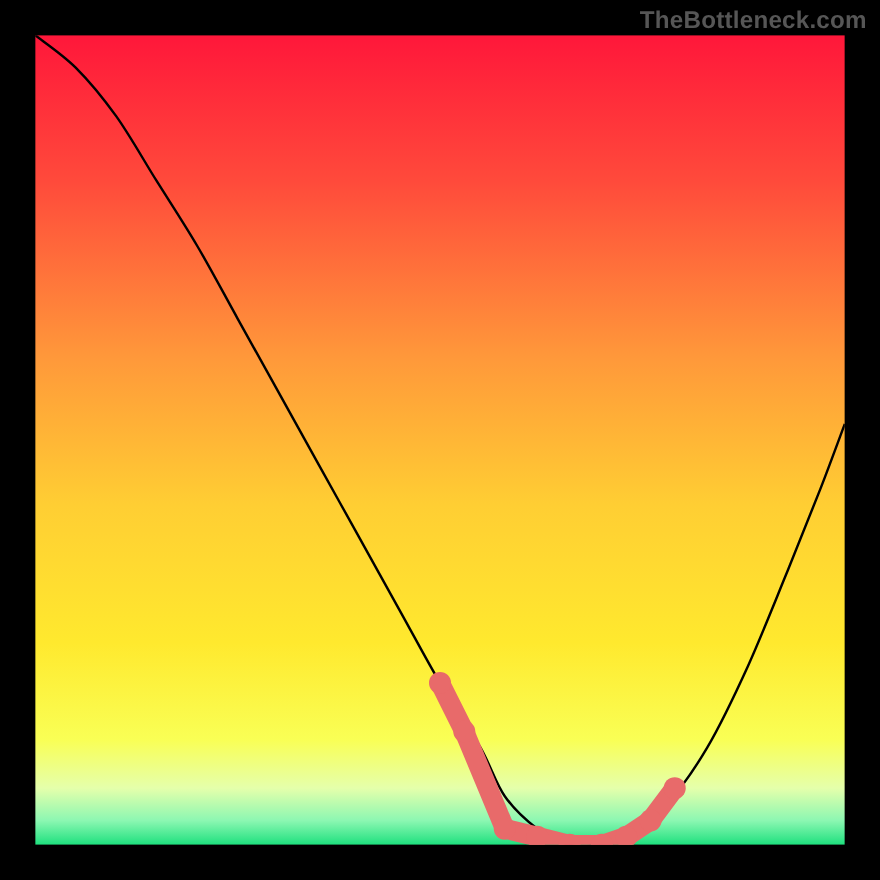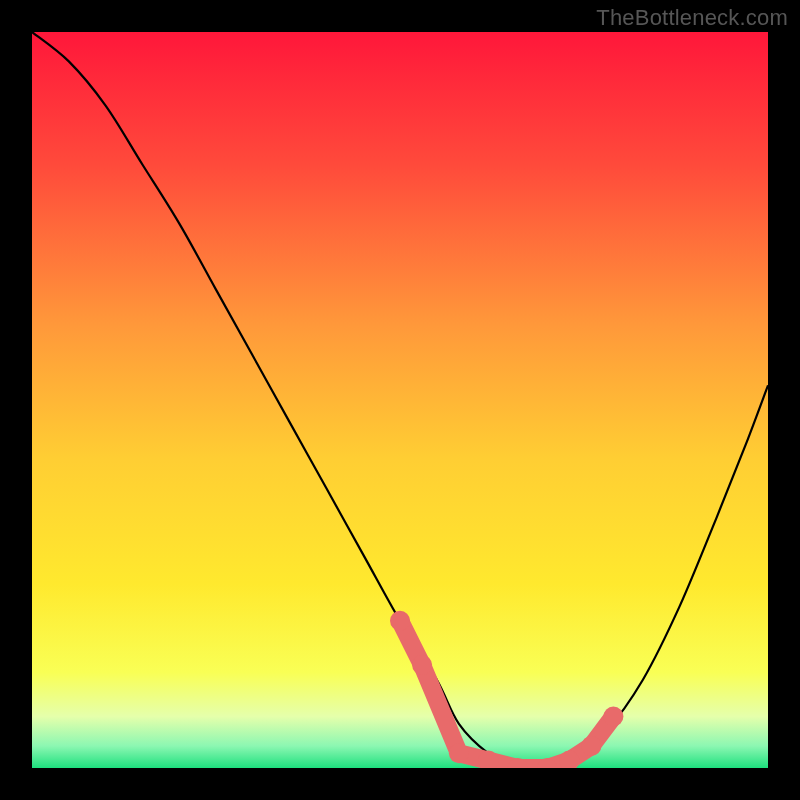--- a/index.html
+++ b/index.html
@@ -9,21 +9,21 @@
     width: 800px;
     height: 800px;
     background: #000;
   }
   .watermark {
     position: absolute;
     top: 5px;
     right: 12px;
     font-family: Arial, Helvetica, sans-serif;
     font-size: 22px;
-    font-weight: 400;
+    font-weight: 700;
     color: #565656;
     letter-spacing: 0.2px;
   }
   .plot-area {
     position: absolute;
     left: 32px;
     top: 32px;
     width: 736px;
     height: 736px;
   }

